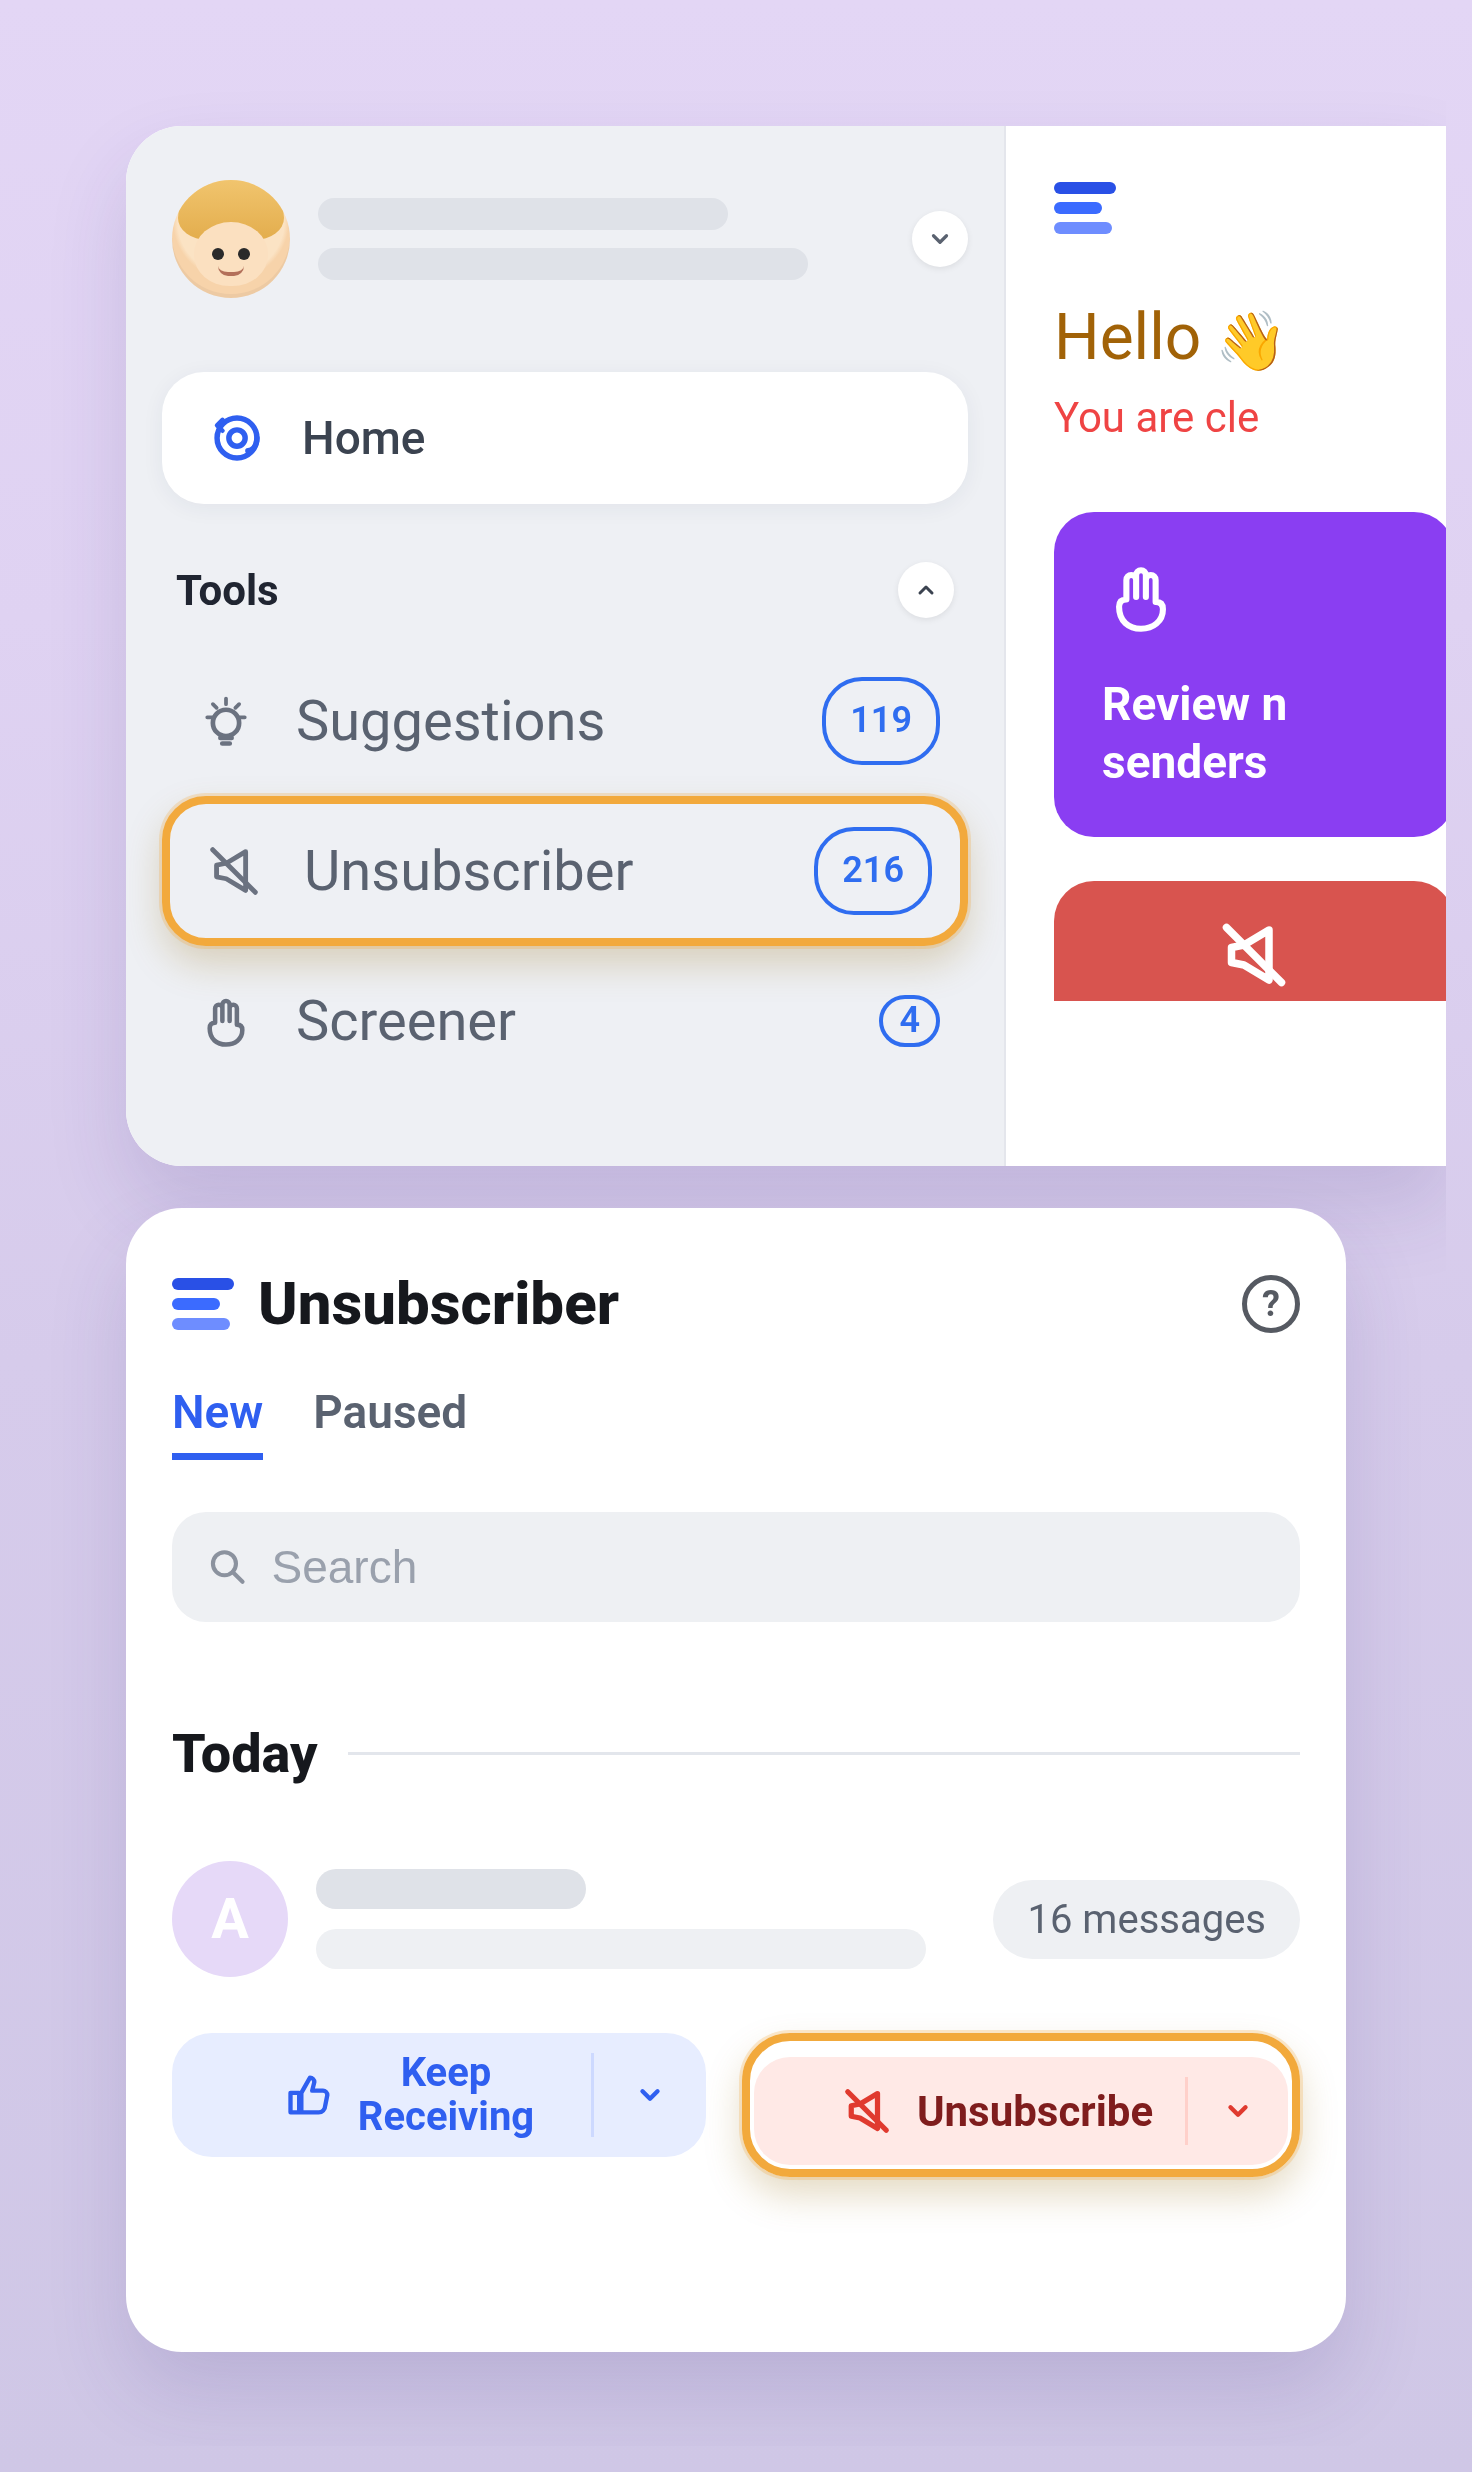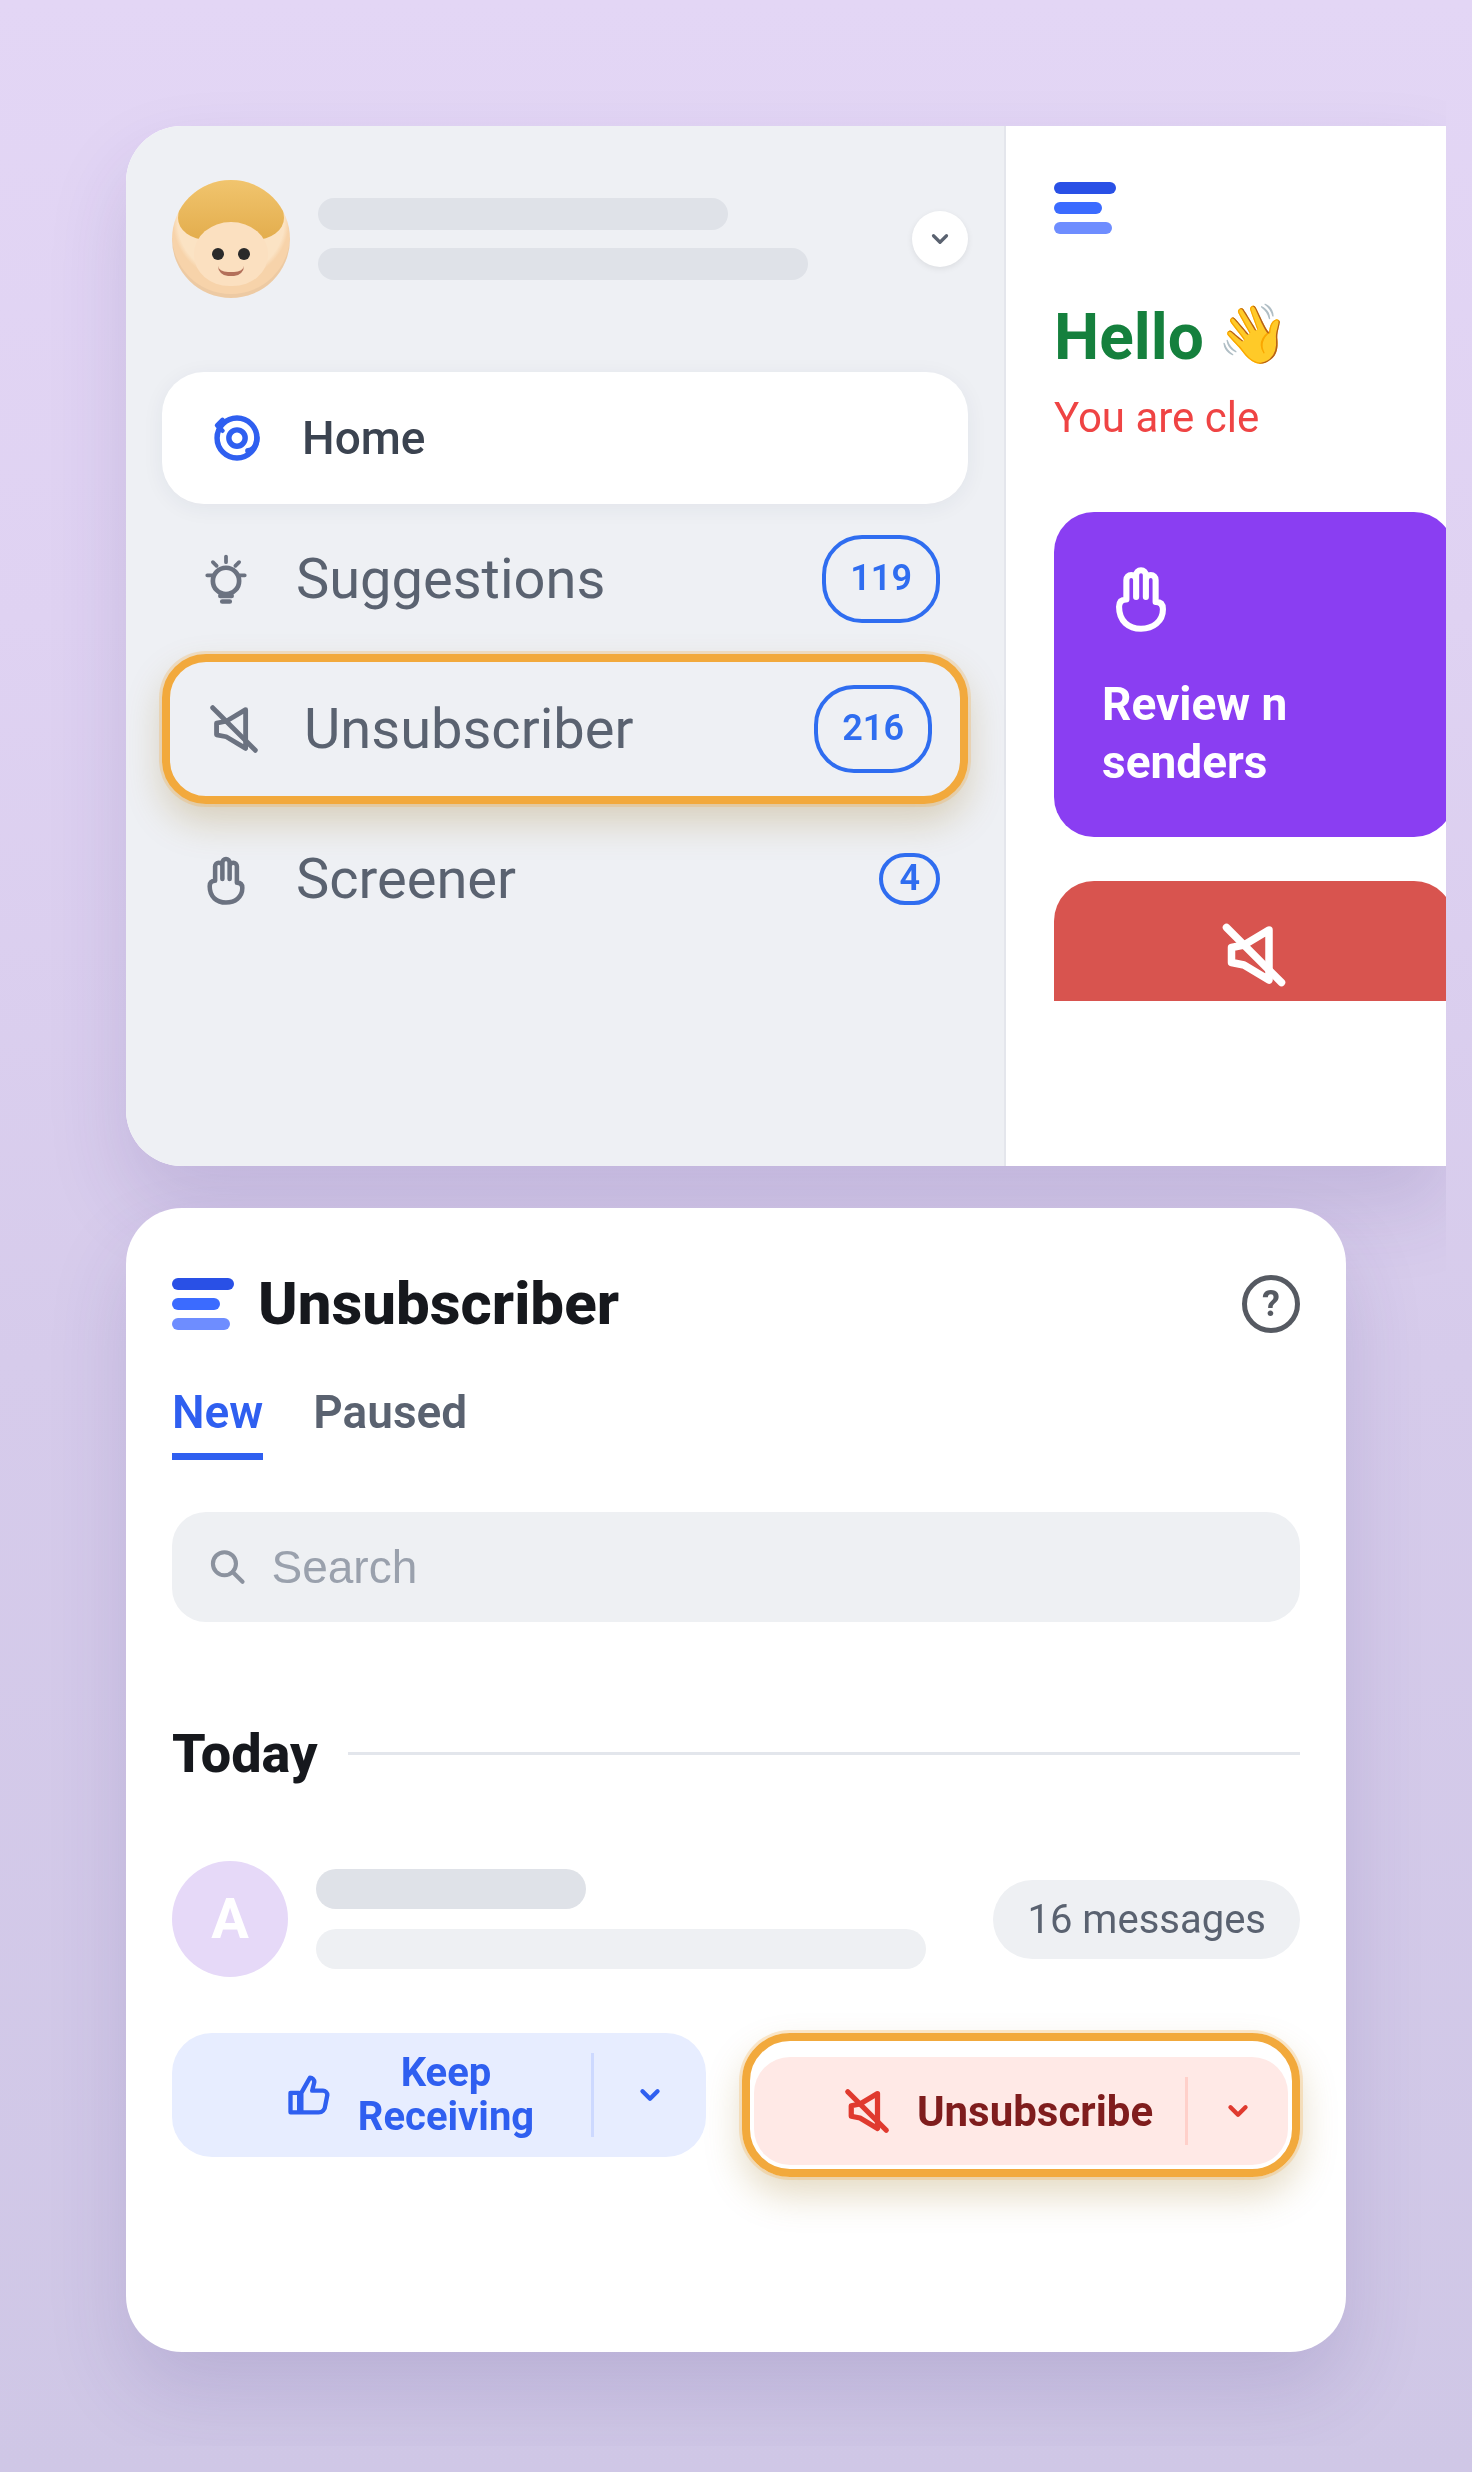--- a/index.html
+++ b/index.html
@@ -142,21 +142,21 @@
     display:flex; flex-direction:column; gap:8px;
     margin-bottom: 66px;
   }
   .brand-lines span {
     display:block; height: 12px; border-radius: 8px;
   }
   .brand-lines .a { width: 62px; background:#2950e6; }
   .brand-lines .b { width: 48px; background:#3b6bff; }
   .brand-lines .c { width: 58px; background:#6e8dff; }
 
-  .hello { font-size: 64px; font-weight: 700; color:#15803d; display:flex; align-items:flex-start; gap:14px;}
+  .hello { font-size: 64px; font-weight: 400; color:#a16207; display:flex; align-items:flex-end; gap:14px;}
   .wave { font-size: 58px; }
   .subhello { font-size: 42px; color:#ef4444; margin-top: 18px; }
 
   .review-card {
     margin-top: 70px;
     background: #8a3ef2;
     border-radius: 40px;
     padding: 46px 48px;
     color:#fff;
     width: 400px;
@@ -318,20 +318,28 @@
       <div class="home-card">
         <svg width="58" height="58" viewBox="0 0 64 64">
           <circle cx="32" cy="32" r="22" fill="none" stroke="#2f5ff0" stroke-width="6"></circle>
           <circle cx="32" cy="32" r="9" fill="none" stroke="#2f5ff0" stroke-width="6"></circle>
           <path d="M54 32c0 10-6 14-10 14" fill="none" stroke="#2f5ff0" stroke-width="6" stroke-linecap="round"></path>
           <path d="M16 12l-6 6 6 6" fill="none" stroke="#2f5ff0" stroke-width="5" stroke-linecap="round" stroke-linejoin="round"></path>
         </svg>
         <span class="label">Home</span>
       </div>
 
+      <div class="section-header">
+        <span class="title">Tools</span>
+        <div class="collapse-btn">
+          <svg width="24" height="24" viewBox="0 0 24 24">
+              <path d="M6 15l6-6 6 6" fill="none" stroke="#3b4350" stroke-width="3" stroke-linecap="round" stroke-linejoin="round"></path>
+            </svg>
+        </div>
+      </div>
 
       <div class="tool-row">
         <div class="icon-slot">
           <svg width="60" height="60" viewBox="0 0 64 64">
             <circle cx="32" cy="34" r="14" fill="none" stroke="#6b7280" stroke-width="5"></circle>
             <path d="M26 50h12M28 56h8" stroke="#6b7280" stroke-width="5" stroke-linecap="round"></path>
             <path d="M32 8v6M12 28h6M46 28h6M18 14l4 4M46 14l-4 4" stroke="#6b7280" stroke-width="4" stroke-linecap="round"></path>
           </svg>
         </div>
         <span class="label">Suggestions</span>

